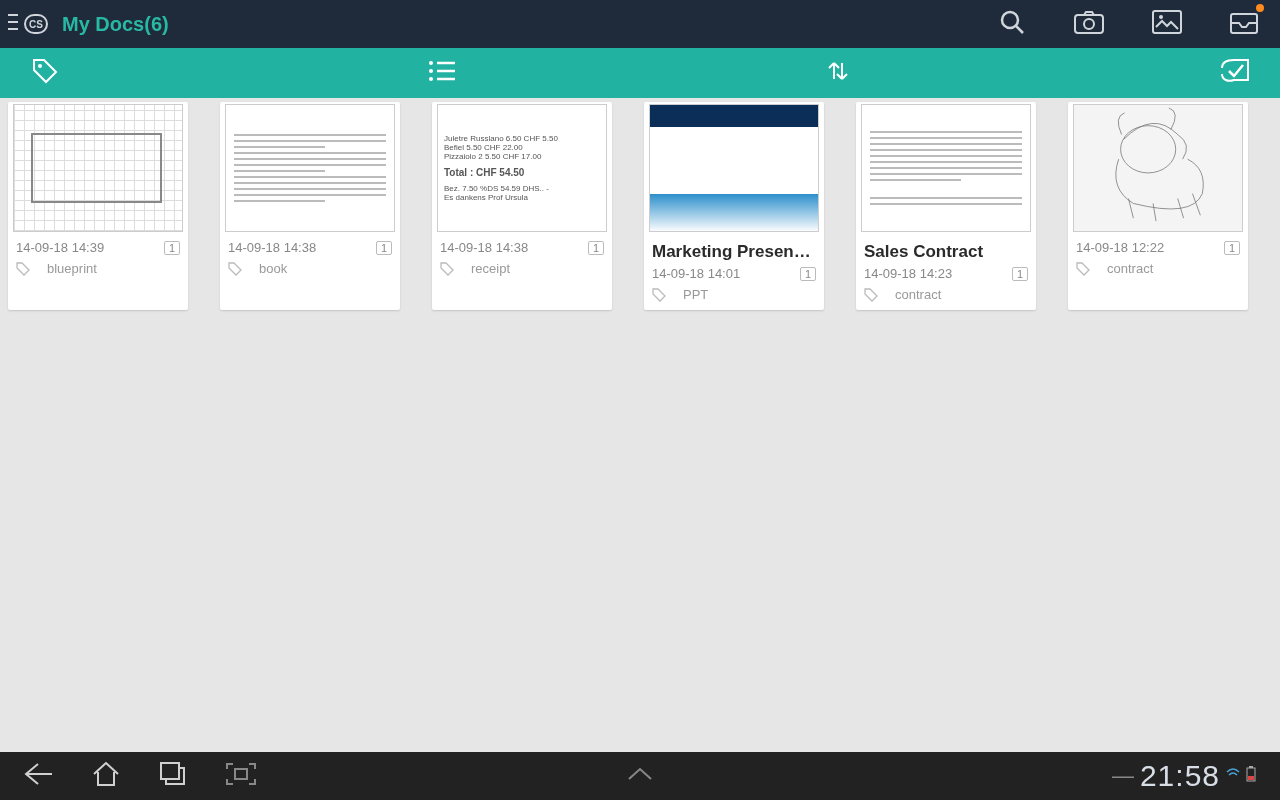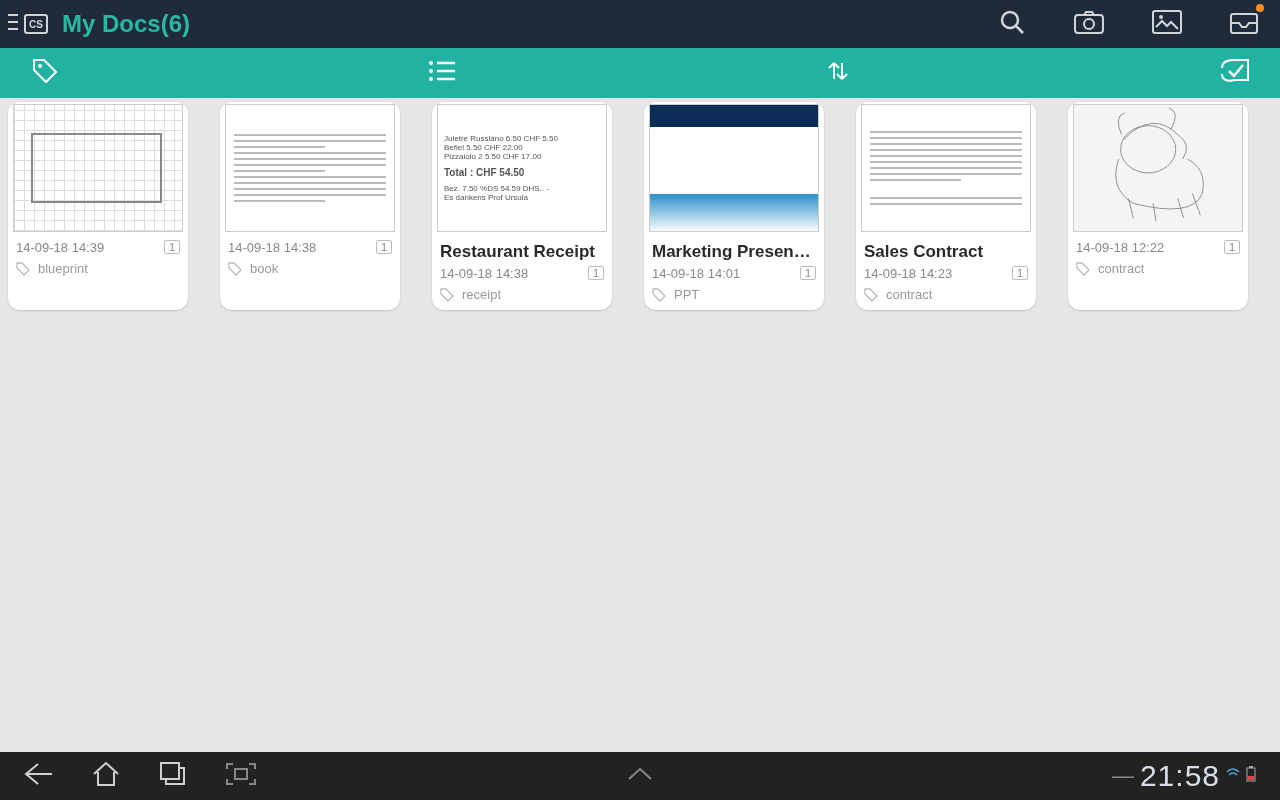--- a/index.html
+++ b/index.html
@@ -1,40 +1,40 @@
 <!DOCTYPE html>
 <html><head>
 <meta charset="utf-8">
 <style>
   * { margin:0; padding:0; box-sizing:border-box; font-family: Arial, Helvetica, sans-serif; }
   body { width:1280px; height:800px; background:#e6e6e6; overflow:hidden; position:relative; }
 
   
   .top-header { height:48px; background:#1f2b3a; display:flex; align-items:center; padding:0 8px; color:#22b2a2; }
   .menu-app {display:flex; align-items:center; gap:6px;}
-  .cs-badge { width:24px; height:20px; border:2px solid #cfd5db; border-radius:3px; display:flex; align-items:center; justify-content:center; font-size:10px; font-weight:bold; color:#cfd5db; letter-spacing:0; }
-  .title { font-size:24px; font-weight:bold; color:#28b9a5; margin-left:8px; }
+  .cs-badge { width:24px; height:20px; border:2px solid #cfd5db; border-radius:10px; display:flex; align-items:center; justify-content:center; font-size:10px; font-weight:bold; color:#cfd5db; letter-spacing:0; }
+  .title { font-size:20px; font-weight:bold; color:#28b9a5; margin-left:8px; }
   .top-header .spacer { flex:1; }
   .top-actions { display:flex; align-items:center; gap:48px; padding-right:14px;}
   .icon-btn { color:#cfd5db; cursor:pointer; position:relative;}
   .notif { position:absolute; top:-6px; right:-6px; width:8px; height:8px; background:#ff8a1f; border-radius:50%; }
 
   
   .action-bar { height:50px; background:#22b2a2; display:flex; align-items:center; justify-content:space-between; padding:0 30px; }
   .action-bar .ab-btn { color:#fff; cursor:pointer; }
 
   
   .grid { display:flex; gap:32px; padding:4px 8px; }
-  .card { width:180px; background:#fff; border-radius:12px; box-shadow:0 1px 2px rgba(0,0,0,.15); overflow:hidden; padding-bottom:8px; cursor:pointer;}
+  .card { width:180px; background:#fff; border-radius:2px; box-shadow:0 1px 2px rgba(0,0,0,.15); overflow:hidden; padding-bottom:8px; cursor:pointer;}
   .thumb { width:170px; height:128px; margin:2px auto 6px; border:1px solid #ccc; background:#fff; display:flex; align-items:center; justify-content:center; font-size:8px; color:#888; overflow:hidden;}
   .card-title { font-size:17px; font-weight:bold; color:#2a2a2a; padding:4px 8px 2px; white-space:nowrap; overflow:hidden; text-overflow:ellipsis;}
-  .meta-row { display:flex; align-items:flex-start; justify-content:space-between; padding:2px 8px;}
+  .meta-row { display:flex; align-items:flex-end; justify-content:space-between; padding:2px 8px;}
   .date { font-size:13px; color:#888;}
   .count { border:1px solid #bbb; font-size:11px; color:#888; padding:0 4px; border-radius:2px;}
-  .tag-row { display:flex; align-items:center; gap:8px; padding:4px 8px 0; color:#999; font-size:13px;}
+  .tag-row { display:flex; align-items:center; gap:17px; padding:4px 8px 0; color:#999; font-size:13px;}
   .tag-icon svg { display:block;}
 
   
   .thumb-lines { width:90%; }
   .thumb-lines div { height:2px; background:#bbb; margin:4px 0;}
   .thumb-lines .s { width:60%;}
   .blueprint { background:
     repeating-linear-gradient(0deg,#ddd,#ddd 1px, transparent 1px, transparent 10px),
     repeating-linear-gradient(90deg,#ddd,#ddd 1px, transparent 1px, transparent 10px),
     #fff; position:relative;}
@@ -179,21 +179,20 @@
     <div class="thumb">
       <div class="receipt">
         <div>Juletre Russlano   6.50  CHF   5.50</div>
         <div>Befiel             5.50  CHF  22.00</div>
         <div>Pizzaiolo 2        5.50  CHF  17.00</div>
         <div class="t">Total :   CHF   54.50</div>
         <div>Bez.  7.50 %DS    54.59 DHS.. -</div>
         <div>Es dankens Prof Ursula</div>
       </div>
     </div>
-    <div class="card-title">Restaurant Receipt</div>
     <div class="meta-row">
       <span class="date">14-09-18 14:38</span>
       <span class="count">1</span>
     </div>
     <div class="tag-row">
       <span class="tag-icon">
           <svg width="14" height="14" viewBox="0 0 14 14">
             <path d="M1 1h5l7 7-5 5L1 6z" stroke="#bbb" stroke-width="1.3" fill="none"></path>
           </svg>
         </span>

